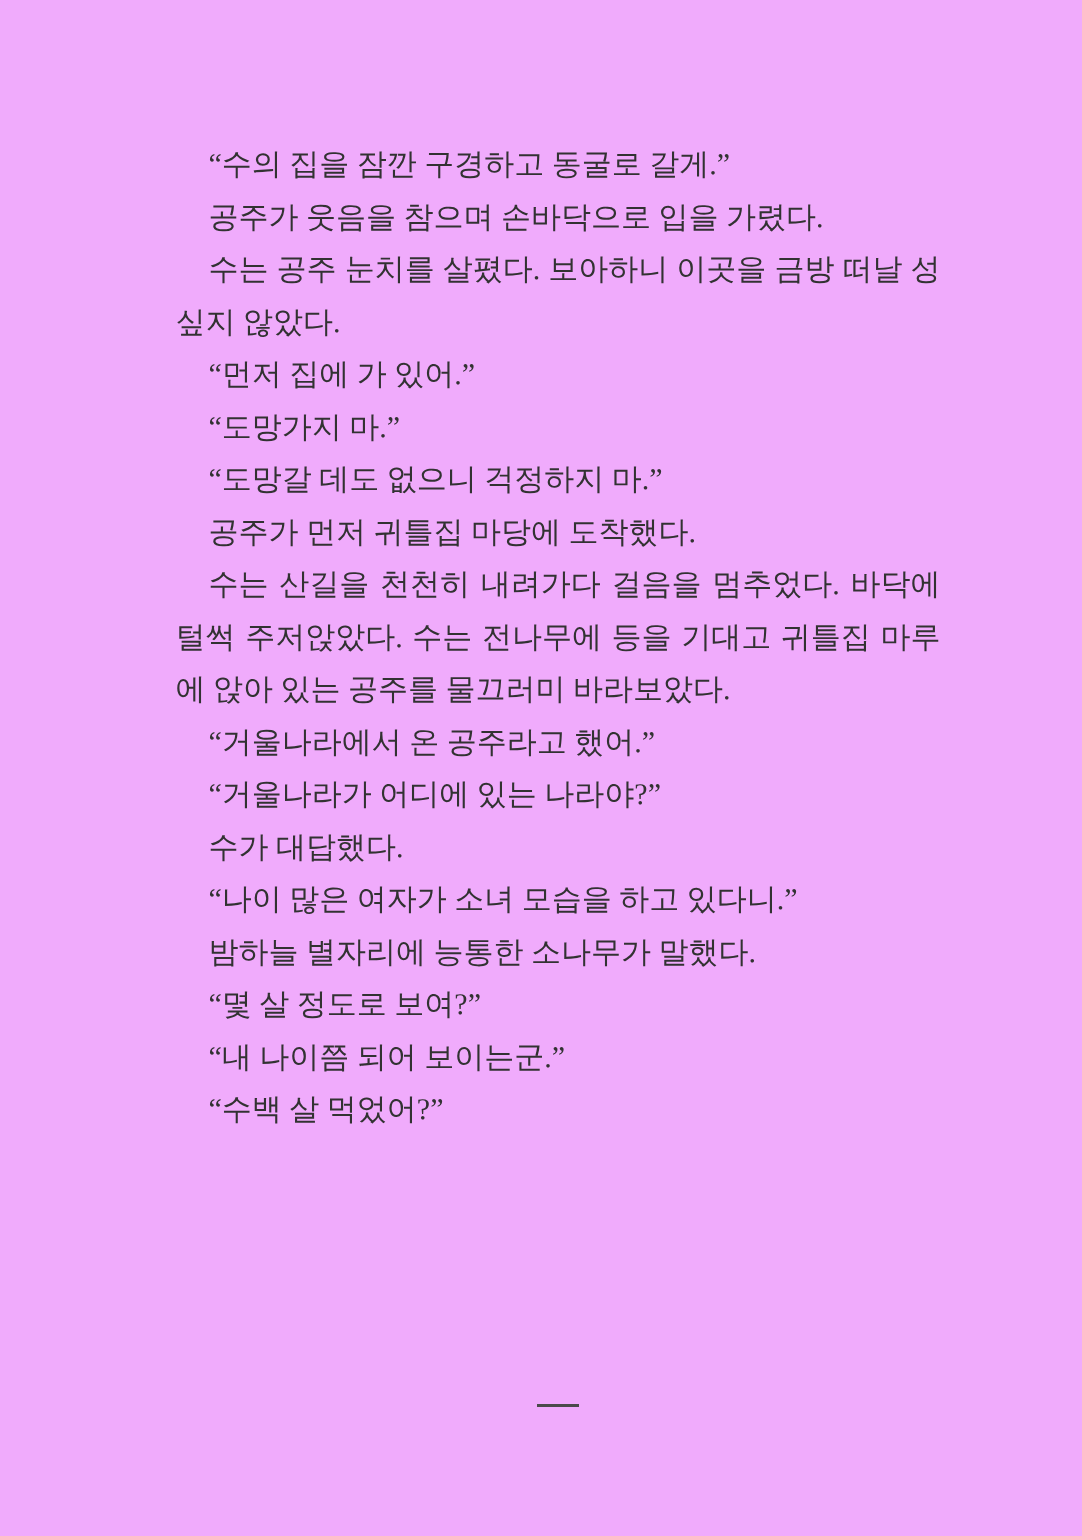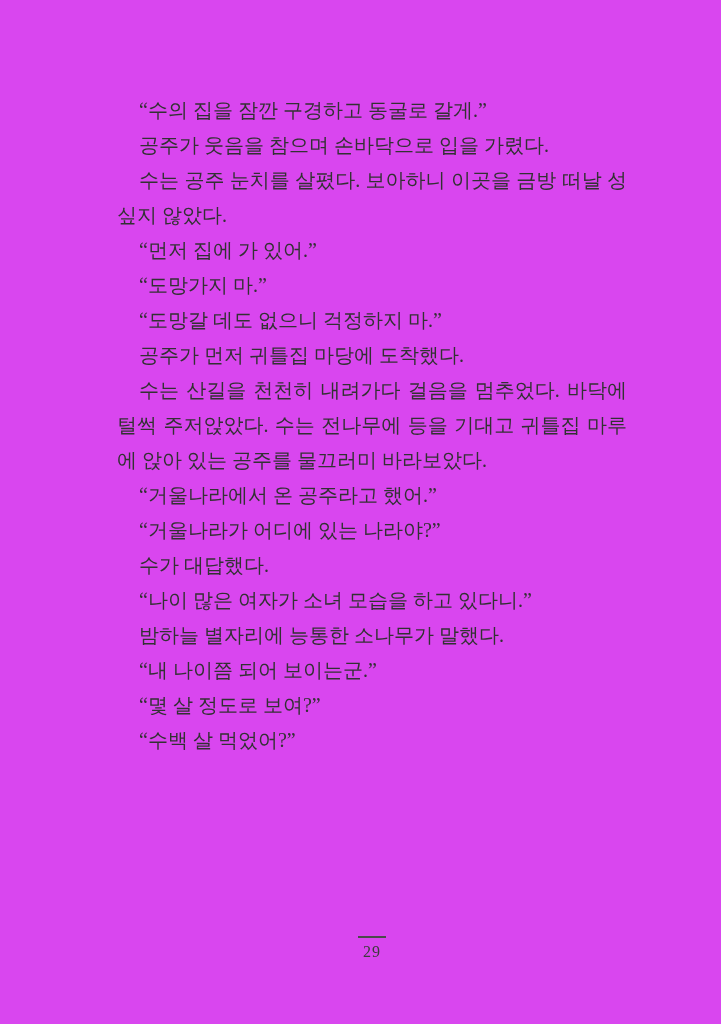--- a/index.html
+++ b/index.html
@@ -4,21 +4,21 @@
 <style>
   html, body {
     margin: 0;
     padding: 0;
     background: #ffffff;
   }
   .page {
     position: relative;
     width: 721px;
     height: 1024px;
-    background: #d946ef;
+    background: #f0abfc;
     overflow: hidden;
     font-family: "Liberation Serif", "DejaVu Serif", serif;
   }
   .text-block {
     position: absolute;
     left: 117px;
     top: 93px;
     width: 510px;
     color: #323232;
     font-size: 20px;
@@ -64,23 +64,22 @@
     <p>“먼저 집에 가 있어.”</p>
     <p>“도망가지 마.”</p>
     <p>“도망갈 데도 없으니 걱정하지 마.”</p>
     <p>공주가 먼저 귀틀집 마당에 도착했다.</p>
     <p>수는 산길을 천천히 내려가다 걸음을 멈추었다. 바닥에 털썩 주저앉았다. 수는 전나무에 등을 기대고 귀틀집 마루에 앉아 있는 공주를 물끄러미 바라보았다.</p>
     <p>“거울나라에서 온 공주라고 했어.”</p>
     <p>“거울나라가 어디에 있는 나라야?”</p>
     <p>수가 대답했다.</p>
     <p>“나이 많은 여자가 소녀 모습을 하고 있다니.”</p>
     <p>밤하늘 별자리에 능통한 소나무가 말했다.</p>
+    <p>“몇 살 정도로 보여?”</p>
     <p>“내 나이쯤 되어 보이는군.”</p>
-    <p>“몇 살 정도로 보여?”</p>
     <p>“수백 살 먹었어?”</p>
   </div>
 
   <div class="footer">
     <div class="footer-rule"></div>
-    <div class="page-number">29</div>
   </div>
 
 </div>
 
 </body></html>

